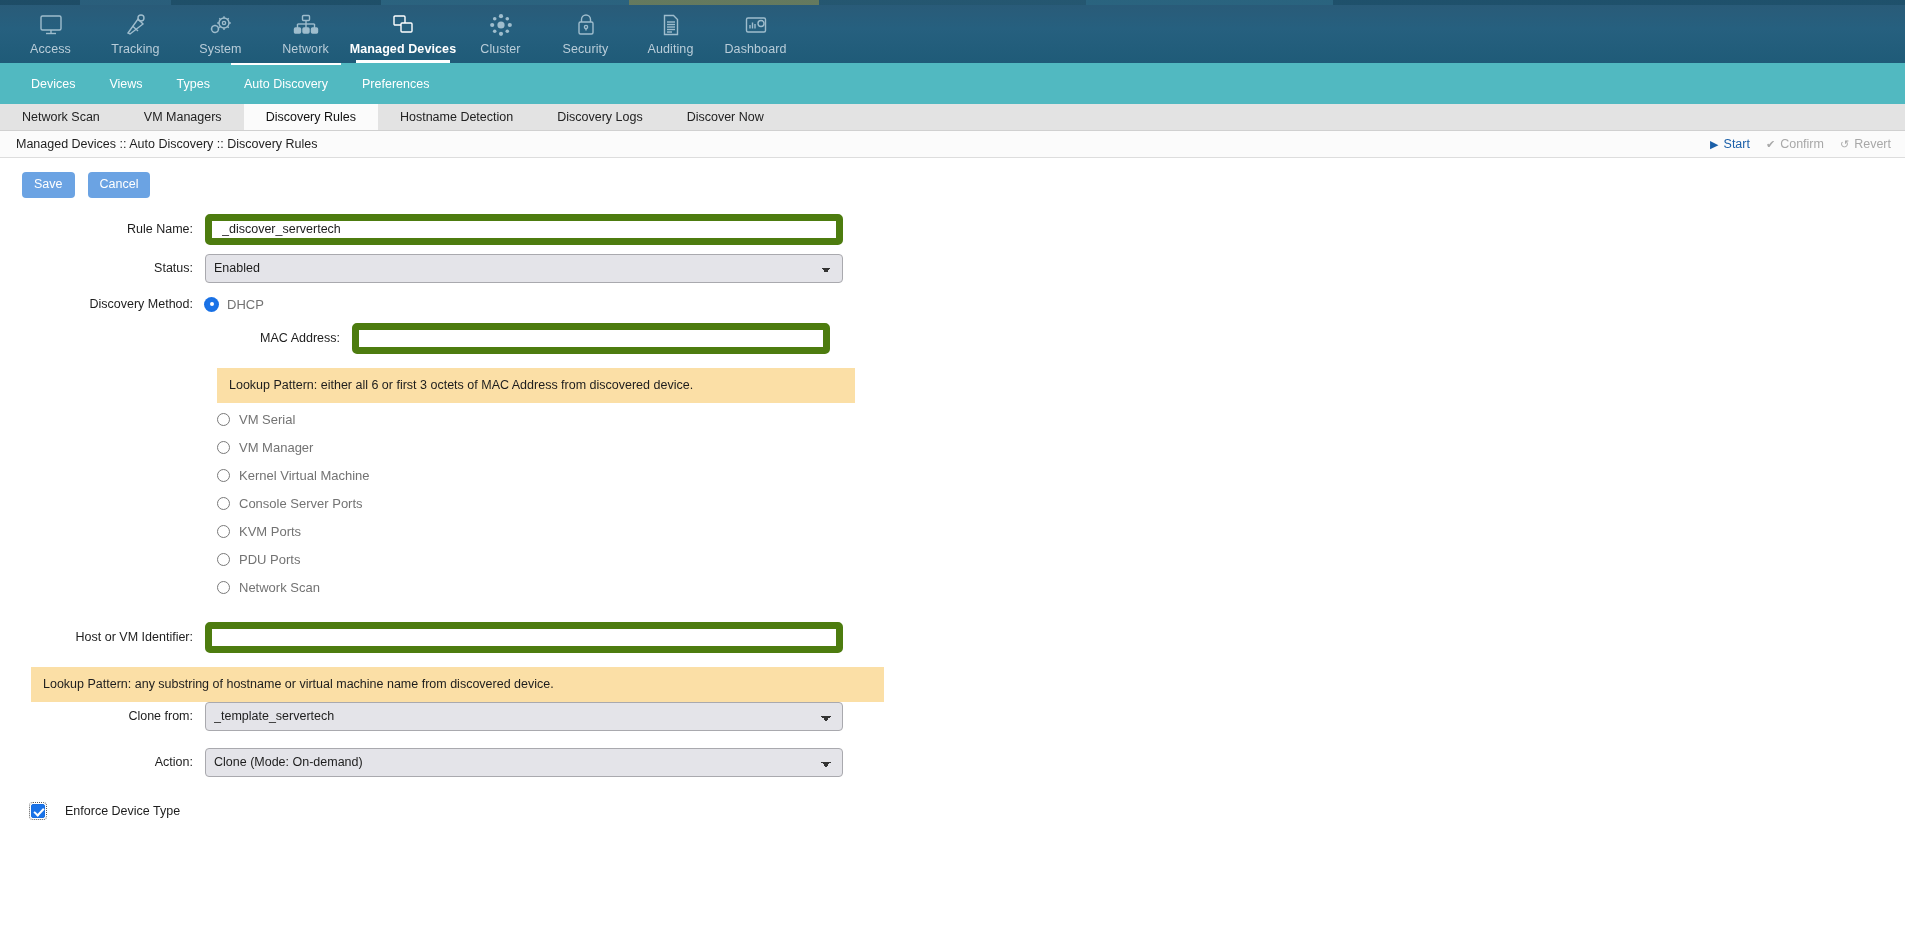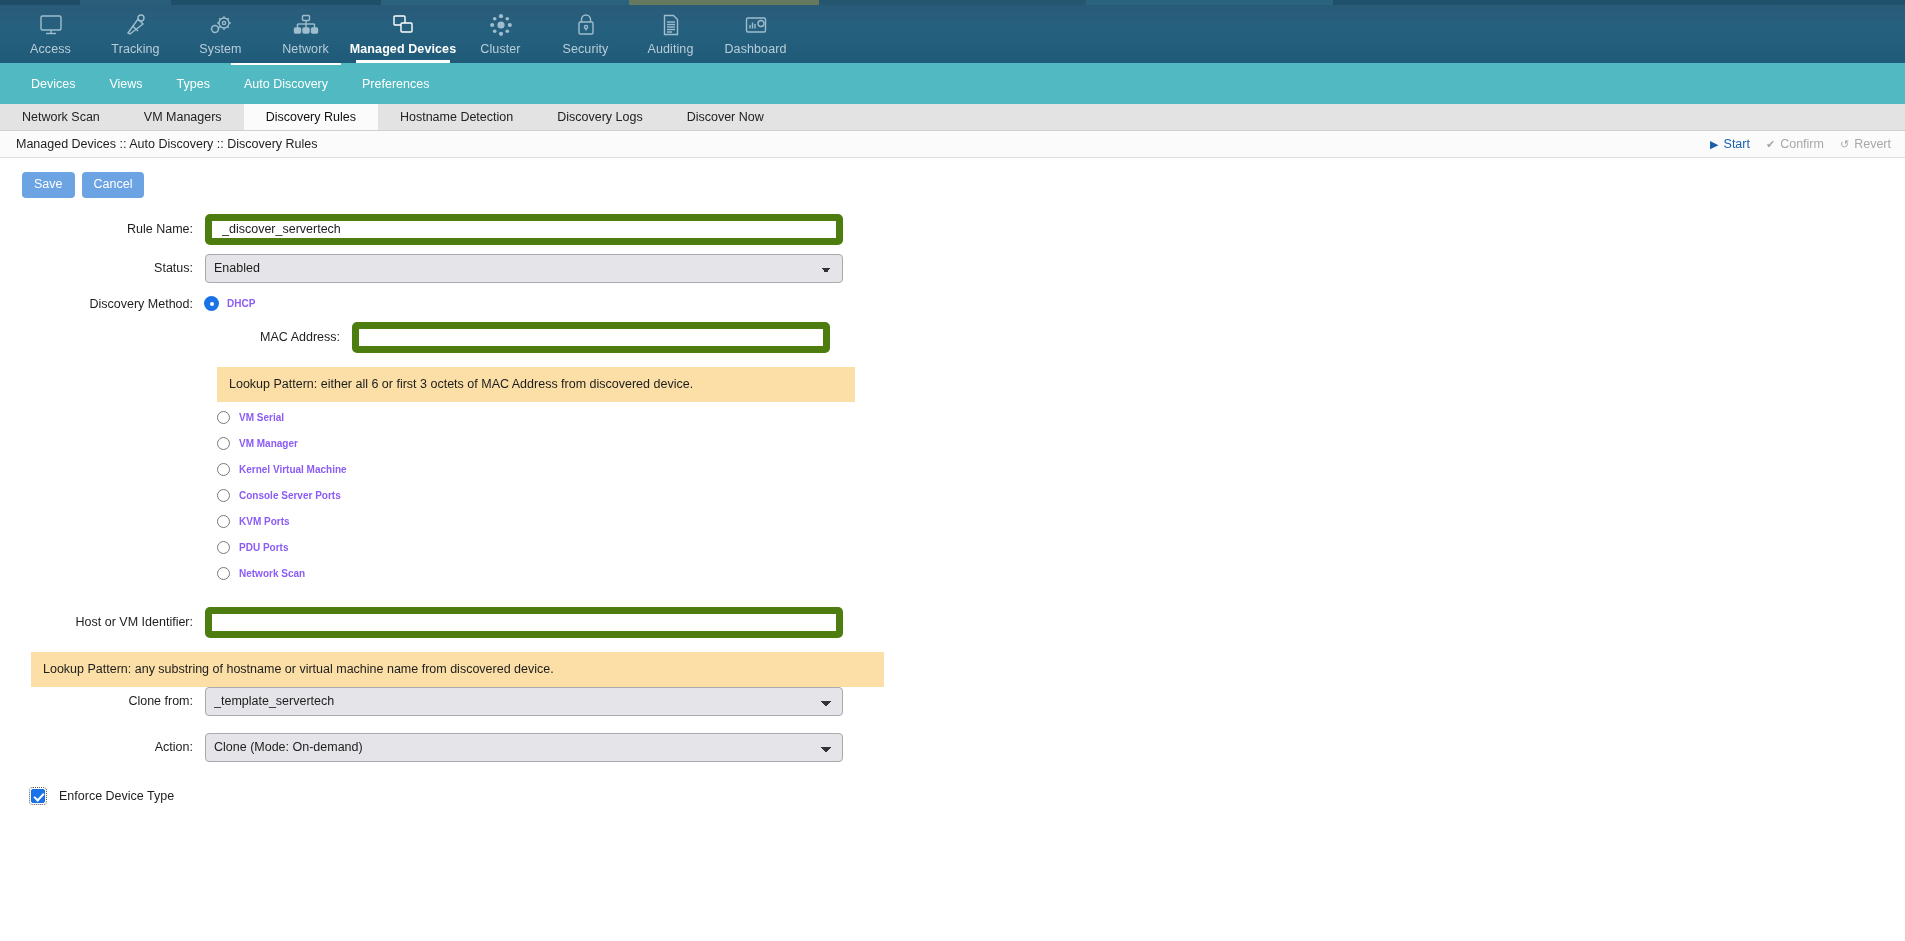--- a/index.html
+++ b/index.html
@@ -157,21 +157,21 @@
   
   .page {
     position: relative;
     background: #ffffff;
     height: 797px;
     overflow: hidden;
   }
   .btnrow {
     padding: 14px 2px 0 22px;
     display: flex;
-    gap: 7px;
+    gap: 13px;
   }
   .btn {
     background: #6ba3e3;
     color: #ffffff;
     border: none;
     border-radius: 4px;
     font-family: "Liberation Sans", sans-serif;
     font-size: 12.5px;
     padding: 6px 12px 7px 12px;
     cursor: pointer;
@@ -235,23 +235,22 @@
   }
 
   
   .radio-line {
     display: flex;
     align-items: center;
     gap: 9px;
     cursor: pointer;
   }
   .radio-line .rlabel {
-    font-size: 10px;
-    color: #8b5cf6;
-    font-weight: bold;
+    font-size: 13px;
+    color: #737373;
   }
   .rdo {
     width: 13px; height: 13px;
     border-radius: 50%;
     border: 1px solid #7a7a7a;
     background: #ffffff;
     flex: none;
     position: relative;
   }
   .rdo.checked {
@@ -301,21 +300,21 @@
   }
   .mac-row .flabel {
     width: 135px;
     text-align: right;
     padding-right: 12px;
   }
 
   .checkrow {
     display: flex;
     align-items: center;
-    gap: 14px;
+    gap: 20px;
     padding-left: 31px;
     margin-top: 27px;
     cursor: pointer;
   }
   .chk {
     width: 14px; height: 14px;
     background: #1a73e8;
     border: 1px solid #1a6fe0;
     border-radius: 2px;
     position: relative;

